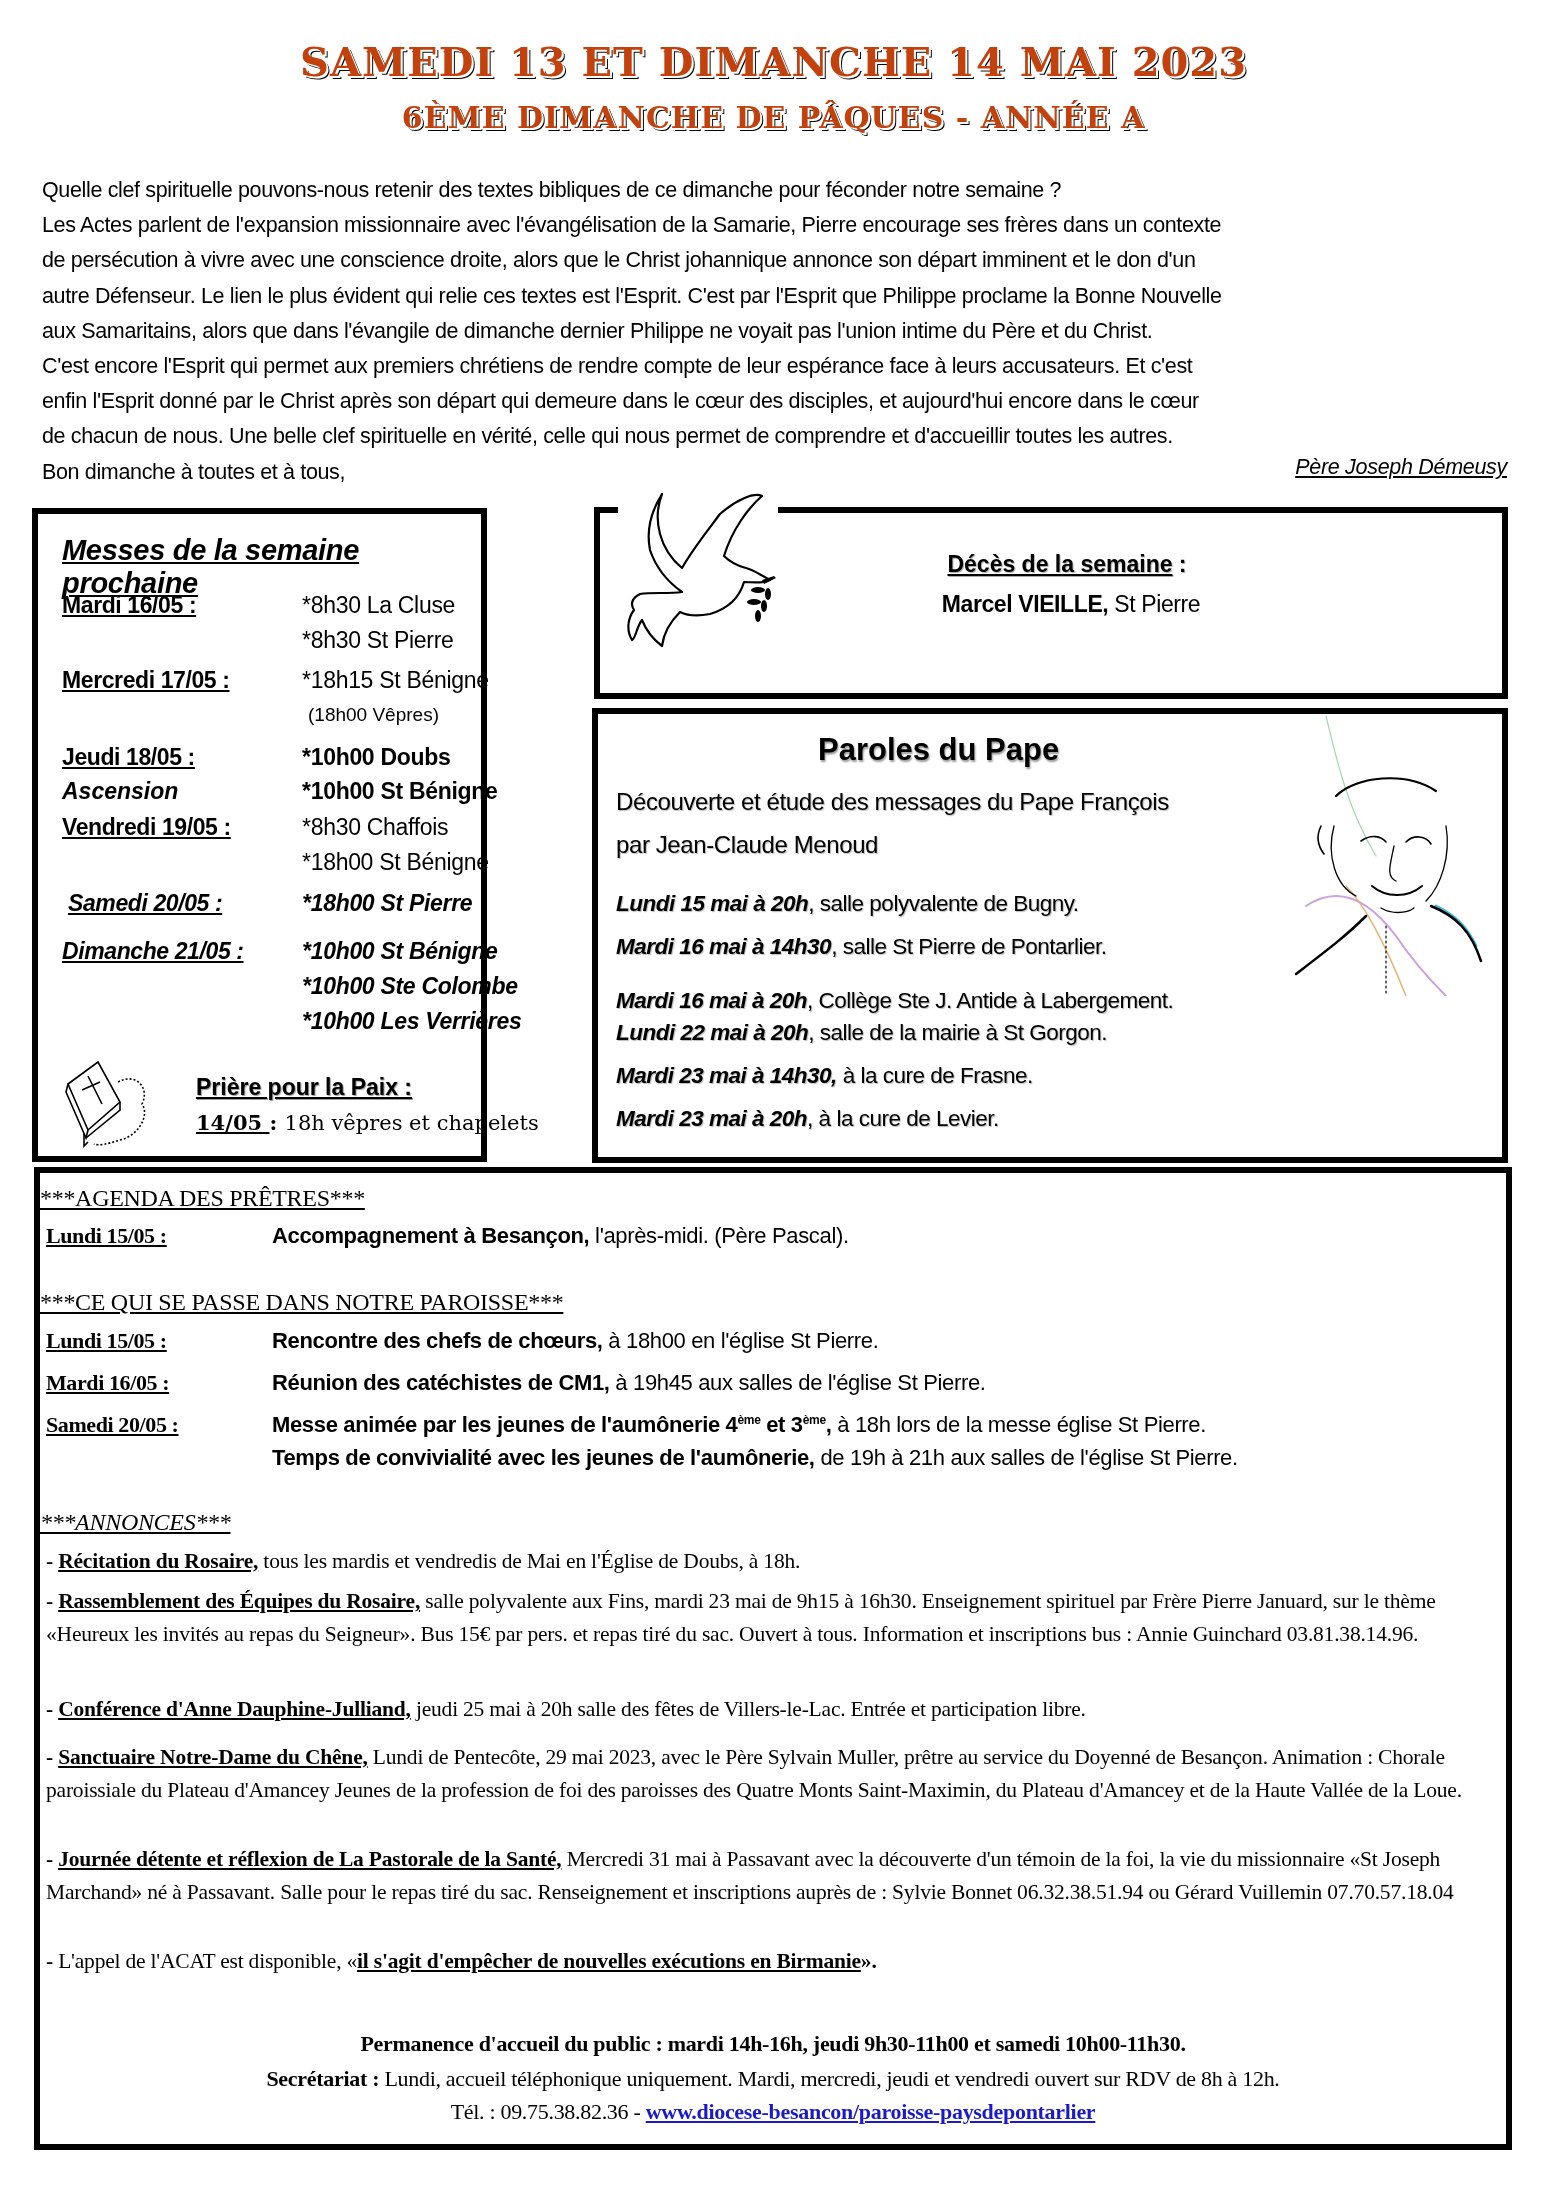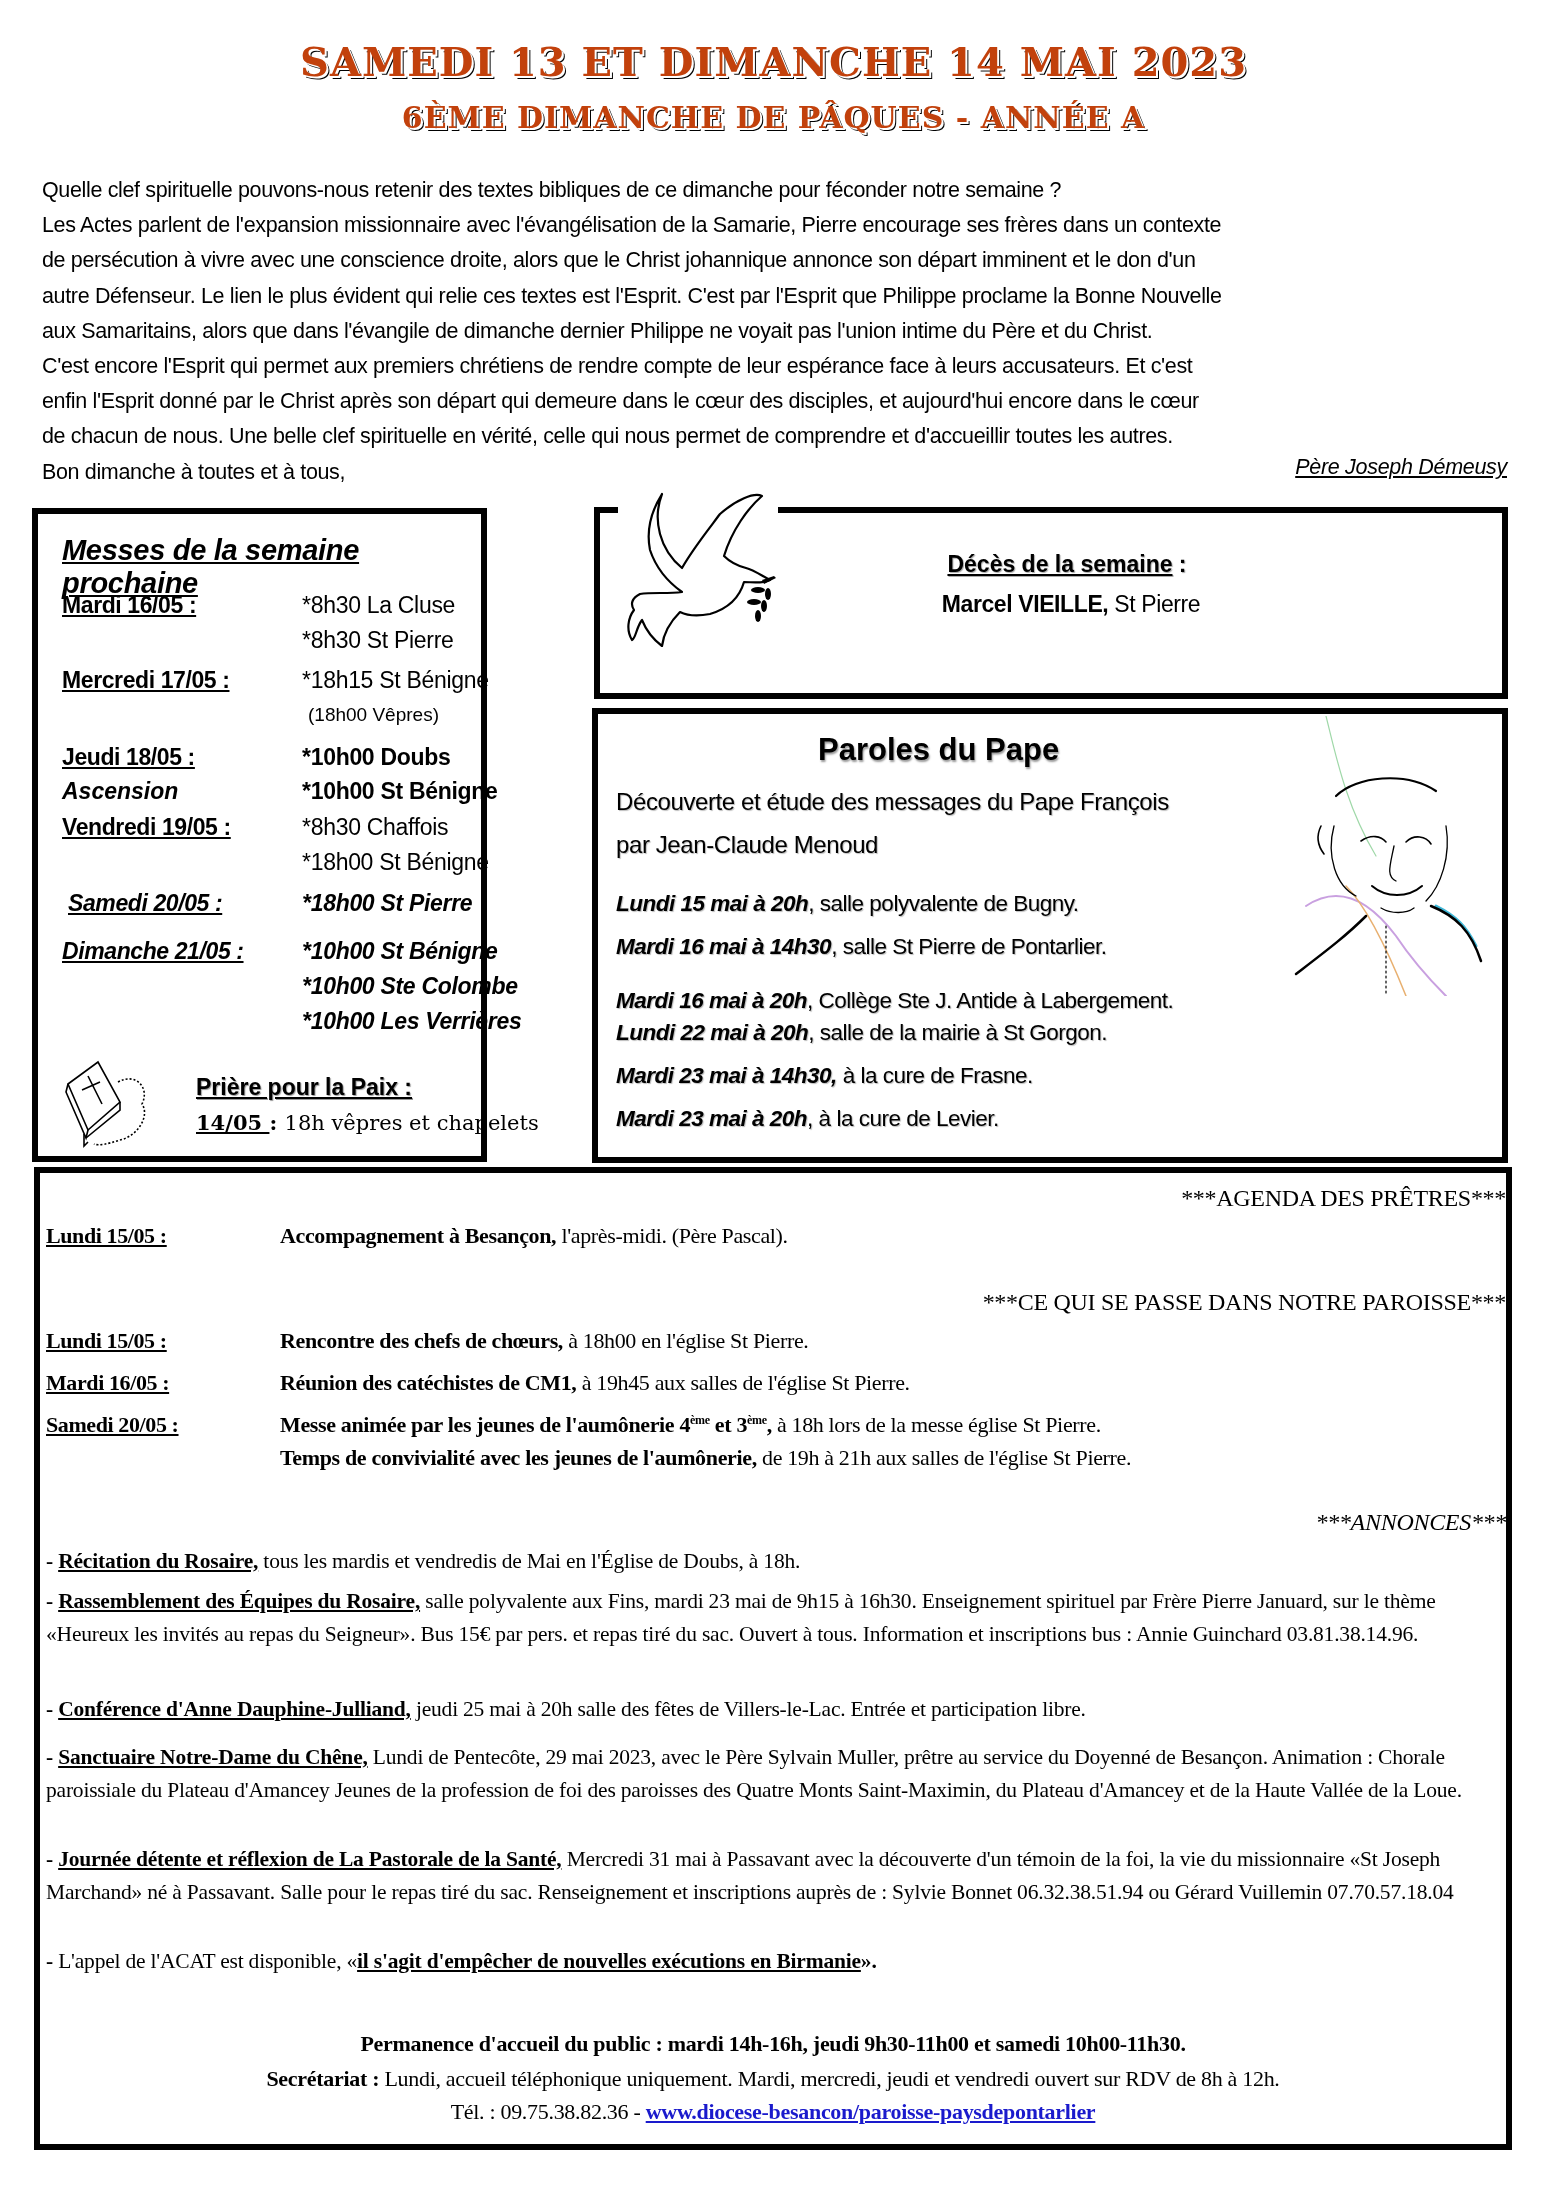--- a/index.html
+++ b/index.html
@@ -71,28 +71,27 @@
   .paroles-title {
     position: absolute; left: 220px; top: 18px; font-size: 31px; font-weight: bold;
     text-shadow: 1px 2px 2px #999;
   }
   .paroles-sub { position: absolute; left: 18px; font-size: 24px; letter-spacing: -0.4px; text-shadow: 1px 1px 1px #bbb; }
   .p-item { position: absolute; left: 18px; font-size: 22.5px; letter-spacing: -0.5px; white-space: nowrap; text-shadow: 1px 1px 1px #bbb; }
   .p-item .when { font-weight: bold; font-style: italic; }
 
   
   .a-head {
-    position: absolute; left: 0; width: 100%; text-align: right;
-    font-family: "Liberation Serif", serif; font-size: 24px; 
+    position: absolute; left: 0; width: 100%; text-align: left;
+    font-family: "Liberation Serif", serif; font-size: 24px; text-decoration: underline;
     letter-spacing: -0.3px;
-    padding-left: 36px;
   }
   .a-head.it { font-style: italic; }
   .a-day { position: absolute; left: 6px; font-family: "Liberation Serif", serif; font-size: 22px; font-weight: bold; text-decoration: underline; letter-spacing: -0.4px; }
-  .a-text { position: absolute; left: 240px; font-family: Liberation Serif, serif; font-size: 22px; white-space: nowrap; letter-spacing: -0.35px; }
+  .a-text { position: absolute; left: 232px; font-family: Liberation Sans, sans-serif; font-size: 22px; white-space: nowrap; letter-spacing: -0.35px; }
   .a-text .b { font-weight: bold; }
   sup { font-size: 12px; }
 
   .ann { position: absolute; left: 6px; width: 1462px; font-family: "Liberation Serif", serif; font-size: 21.5px; line-height: 32.5px; letter-spacing: -0.2px; }
   .ann .k { font-weight: bold; text-decoration: underline; margin-top: 6px; }
   .ann .dash { font-weight: bold; }
 
   .footer { position: absolute; left: 0; width: 100%; text-align: center; font-family: "Liberation Serif", serif; font-size: 22px; white-space: nowrap; letter-spacing: -0.3px; }
   .footer .b { font-weight: bold; }
   .footer a { color: #1a1acc; font-weight: bold; text-decoration: underline; }

